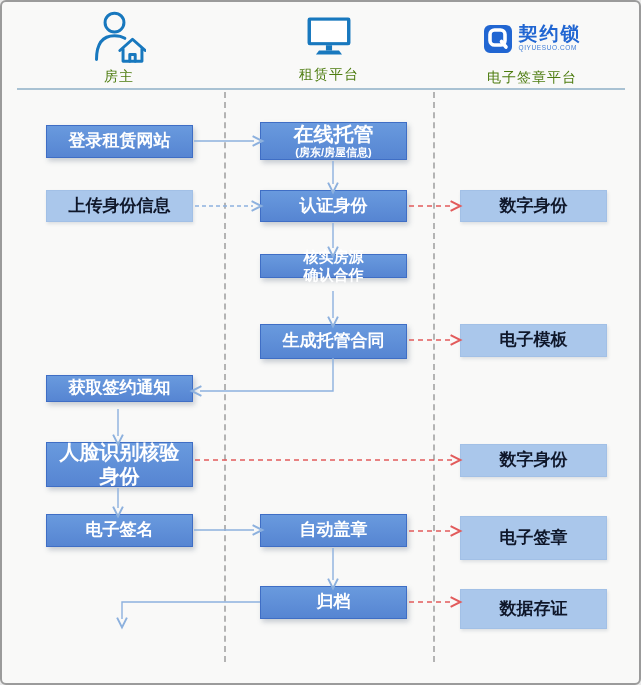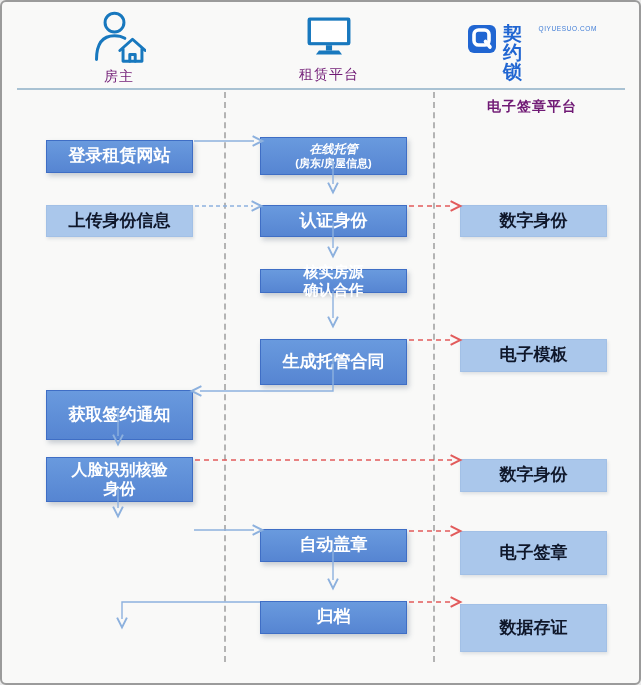--- a/index.html
+++ b/index.html
@@ -7,30 +7,30 @@
     position:relative;
     width:641px;height:685px;
     background:#f9f9f8;
     border:2px solid #9b9b9b;
     border-radius:6px;
     box-sizing:border-box;
     overflow:hidden;
     font-family:"Liberation Sans","DejaVu Sans",sans-serif;
   }
   .lane-head{position:absolute;display:flex;flex-direction:column;align-items:center;}
-  .lane-label{font-size:14px;color:#701a75;letter-spacing:1px;white-space:nowrap;}
+  .lane-label{font-size:14px;color:#4d7c0f;letter-spacing:1px;white-space:nowrap;}
   .brand-row{display:flex;align-items:flex-start;gap:6px;}
-  .brand-text{display:flex;flex-direction:row;align-items:flex-start;line-height:1;}
+  .brand-text{display:flex;flex-direction:column;align-items:flex-start;line-height:1;}
   .brand-name{font-size:19px;font-weight:bold;color:#2166d2;letter-spacing:2px;}
   .brand-sub{font-size:6.5px;color:#3f7cd6;letter-spacing:.6px;margin-top:2px;}
   .header-rule{position:absolute;left:15px;top:86px;width:608px;height:2px;background:#a9c2d3;}
   .lane-divider{position:absolute;top:90px;height:570px;width:0;border-left:2px dashed #b4b4b4;}
   .node{
     position:absolute;display:flex;flex-direction:column;align-items:center;justify-content:center;
-    line-height:1.18;font-weight:bold;font-size:17px;text-align:center;box-sizing:border-box;margin-top:15px;
+    line-height:1.18;font-weight:bold;font-size:17px;text-align:center;box-sizing:border-box;
   }
   .node.dark{
     background:linear-gradient(180deg,#699ade,#5685d2);
     border:1px solid #3f6ec5;color:#ffffff;
     box-shadow:2px 3px 5px rgba(70,85,110,.28);
   }
   .node.light{
     background:#aac7eb;border:1px solid #a2c0e6;color:#0f172a;
     box-shadow:1px 2px 3px rgba(70,85,110,.15);
   }
@@ -76,53 +76,56 @@
           <rect x="1" y="1" width="28" height="28" rx="6" fill="#2166d2"></rect>
           <rect x="7" y="6" width="15" height="15" rx="4.5" fill="none" stroke="#ffffff" stroke-width="3.6"></rect>
           <line x1="18.5" y1="17.5" x2="23" y2="23" stroke="#ffffff" stroke-width="3.6" stroke-linecap="round"></line>
         </svg>
       </span>
       <span class="brand-text">
         <span class="brand-name">契约锁</span>
         <span class="brand-sub">QIYUESUO.COM</span>
       </span>
     </div>
-    <span class="lane-label" style="margin-top:17px;font-weight:bold;">电子签章平台</span>
+    <span class="lane-label" style="margin-top:11px;">电子签章平台</span>
   </div>
 
   <div class="header-rule"></div>
   <div class="lane-divider" style="left:222px;"></div>
   <div class="lane-divider" style="left:431px;"></div>
 
   <div class="node dark c1" style="top:123px;height:33px;">
     <span>登录租赁网站</span>
   </div>
   <div class="node light c1" style="top:188px;height:32px;">
     <span>上传身份信息</span>
   </div>
-  <div class="node dark c1" style="top:373px;height:50px;">
+  <div class="node dark c1" style="top:373px;height:27px;">
     <span>获取签约通知</span>
   </div>
-  <div class="node dark c1" style="top:440px;height:45px;font-size:16px;">
+  <div class="node dark c1" style="top:440px;height:45px;font-size:20px;">
     <span>人脸识别核验</span>
     <span>身份</span>
   </div>
+  <div class="node dark c1" style="top:512px;height:33px;">
+    <span>电子签名</span>
+  </div>
 
   <div class="node dark c2" style="top:120px;height:38px;">
-    <span style="font-size:12px;font-style:italic;">在线托管</span>
+    <span style="font-size:20px;">在线托管</span>
     <span class="sub-line">(房东/房屋信息)</span>
   </div>
   <div class="node dark c2" style="top:188px;height:32px;">
     <span>认证身份</span>
   </div>
   <div class="node dark c2" style="top:252px;height:24px;">
     <span class="mid-line">核实房源</span>
     <span class="mid-line">确认合作</span>
   </div>
-  <div class="node dark c2" style="top:322px;height:46px;">
+  <div class="node dark c2" style="top:322px;height:35px;">
     <span>生成托管合同</span>
   </div>
   <div class="node dark c2" style="top:512px;height:33px;">
     <span>自动盖章</span>
   </div>
   <div class="node dark c2" style="top:584px;height:33px;">
     <span>归档</span>
   </div>
 
   <div class="node light c3" style="top:188px;height:32px;">
@@ -130,21 +133,21 @@
   </div>
   <div class="node light c3" style="top:322px;height:33px;">
     <span>电子模板</span>
   </div>
   <div class="node light c3" style="top:442px;height:33px;">
     <span>数字身份</span>
   </div>
   <div class="node light c3" style="top:514px;height:44px;">
     <span>电子签章</span>
   </div>
-  <div class="node light c3" style="top:587px;height:48px;">
+  <div class="node light c3" style="top:587px;height:40px;">
     <span>数据存证</span>
   </div>
 
   <svg class="arrows" width="641" height="685" viewBox="0 0 641 685">
     <defs>
       <marker id="mBlue" viewBox="0 0 10 10" markerWidth="10" markerHeight="10" refX="2" refY="5" orient="auto">
         <path d="M1,1.5 L8,5 L1,8.5" fill="none" stroke="#8db1de" stroke-width="1.4"></path>
       </marker>
       <marker id="mRed" viewBox="0 0 10 10" markerWidth="10" markerHeight="10" refX="2" refY="5" orient="auto">
         <path d="M1,1.5 L8,5 L1,8.5" fill="none" stroke="#e25b5b" stroke-width="1.4"></path>

